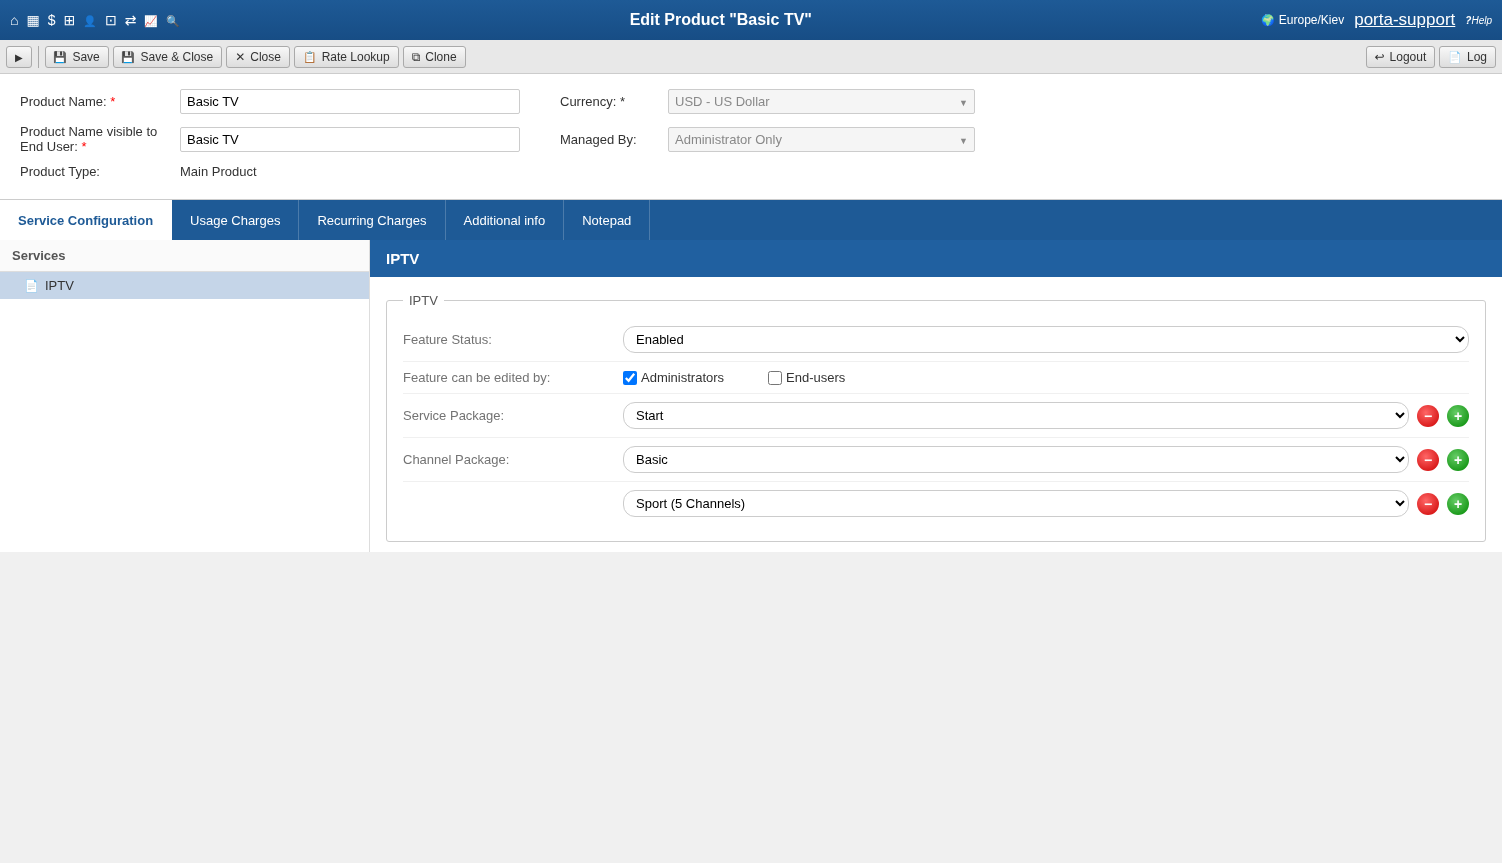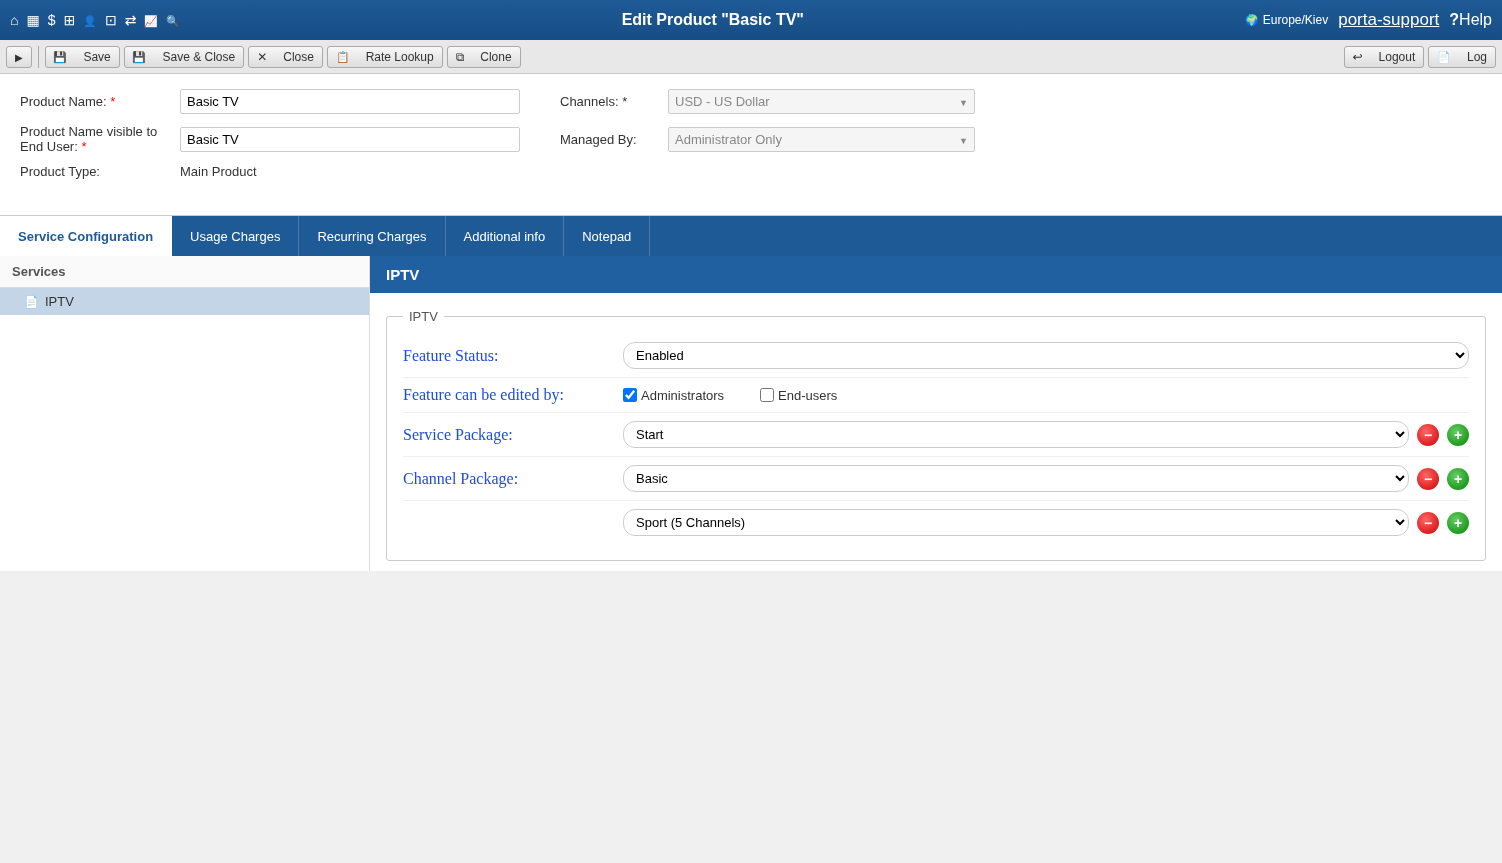--- a/index.html
+++ b/index.html
@@ -25,21 +25,21 @@
       border-bottom: 1px solid #ccc;
       display: flex;
       align-items: center;
       padding: 4px 6px;
       gap: 4px;
       height: 34px;
     }
     .toolbar-btn {
       display: flex;
       align-items: center;
-      gap: 16px;
+      gap: 5px;
       padding: 3px 8px;
       background: linear-gradient(to bottom, #f8f8f8, #ddd);
       border: 1px solid #aaa;
       border-radius: 3px;
       cursor: pointer;
       font-size: 12px;
       color: #333;
     }
     .toolbar-right { margin-left: auto; display: flex; gap: 4px; }
 
@@ -66,21 +66,21 @@
       padding: 4px 6px;
       border: 1px solid #ccc;
       border-radius: 2px;
       font-size: 13px;
       background: #f5f5f5;
       color: #888;
       display: flex;
       justify-content: space-between;
       align-items: center;
     }
-    .form-product-type { display: flex; align-items: center; margin-bottom: 21px; }
+    .form-product-type { display: flex; align-items: center; margin-bottom: 5px; }
 
     
     .tabs-bar {
       background: #1e5a96;
       display: flex;
       align-items: stretch;
       height: 40px;
     }
     .tab-item {
       padding: 0 18px;
@@ -154,24 +154,23 @@
     }
     .iptv-row {
       display: flex;
       align-items: center;
       padding: 8px 0;
       border-bottom: 1px solid #f0f0f0;
     }
     .iptv-row:last-child { border-bottom: none; }
     .iptv-label {
       width: 220px;
-      font-size: 16px;
-      color: #1d4ed8;
+      font-size: 13px;
+      color: #737373;
       flex-shrink: 0;
-      font-family: Liberation Serif, serif;
     }
     .iptv-control { flex: 1; display: flex; align-items: center; gap: 8px; }
     .iptv-select {
       flex: 1;
       padding: 4px 8px;
       border: 1px solid #ccc;
       border-radius: 12px;
       font-size: 13px;
       background: white;
       cursor: pointer;
@@ -237,21 +236,21 @@
     <span class="top-bar-icon icon-search" title="Search"></span>
   </div>
   <div class="top-bar-title">Edit Product "Basic TV"</div>
   <div class="top-bar-right">
     <span style="font-size:12px; cursor:pointer;">
       <span class="icon-globe"></span>
       <span>Europe/Kiev</span>
     </span>
     <span style="font-size:17px; cursor:pointer; text-decoration:underline;">porta-support</span>
     <span style="cursor:pointer;">
-      <span class="icon-help" style="font-size:16px;">Help</span>
+      <span class="icon-help" style="font-size:10px;font-style:italic;">Help</span>
     </span>
   </div>
 </div>
 
 <div class="toolbar">
   <button class="toolbar-btn">
     <span class="icon-play"></span>
   </button>
   <div class="separator"></div>
   <button class="toolbar-btn">
@@ -289,21 +288,21 @@
 <div class="form-area">
 
   <div class="form-row">
     <label class="form-label">
       <span>Product Name:</span>
       <span class="required"> *</span>
     </label>
     <input class="form-input" type="text" value="Basic TV" style="">
     <div class="form-right">
       <span class="form-right-label">
-        <span>Channels:</span>
+        <span>Currency:</span>
         <span class="required"> *</span>
       </span>
       <div class="form-select-display">
         <span>USD - US Dollar</span>
         <span class="icon-chevron"></span>
       </div>
     </div>
   </div>
 
   <div class="form-row">
@@ -375,21 +374,21 @@
           </div>
         </div>
 
         <div class="iptv-row">
           <div class="iptv-label">Feature can be edited by:</div>
           <div class="iptv-control">
             <label class="checkbox-wrap">
               <input type="checkbox" checked="" style="">
               <span>Administrators</span>
             </label>
-            <label class="checkbox-wrap" style="margin-left: 28px;">
+            <label class="checkbox-wrap" style="margin-left: 36px;">
               <input type="checkbox" style="">
               <span>End-users</span>
             </label>
           </div>
         </div>
 
         <div class="iptv-row">
           <div class="iptv-label">Service Package:</div>
           <div class="iptv-control">
             <select class="iptv-select">

